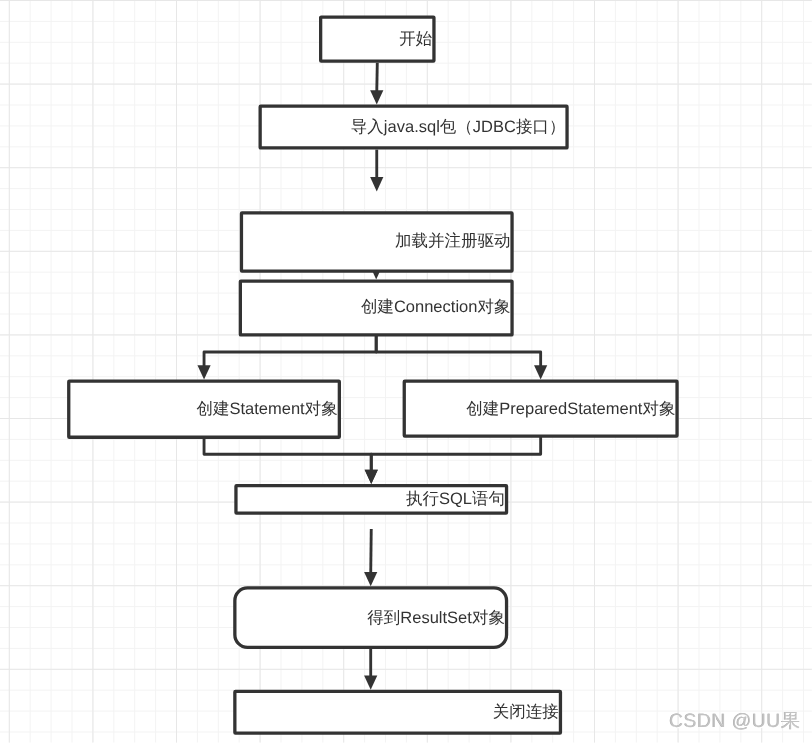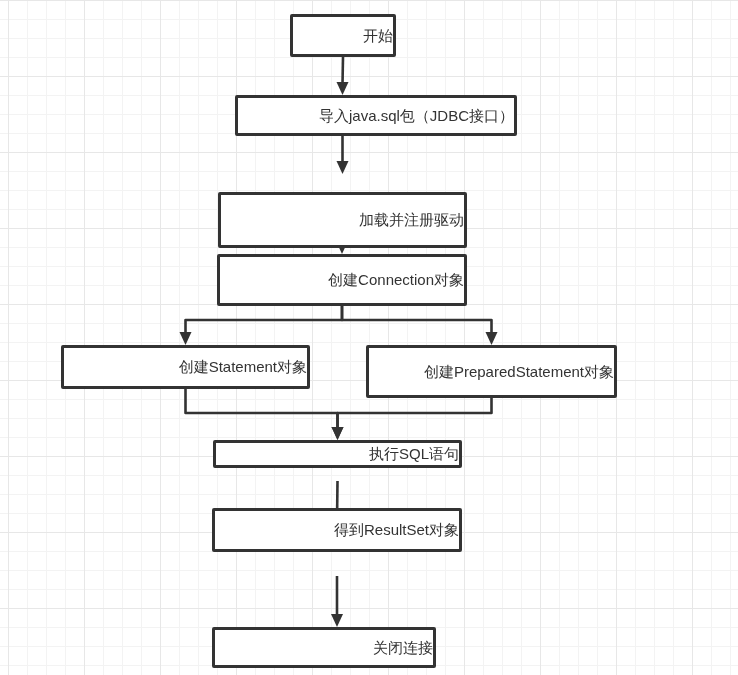--- a/index.html
+++ b/index.html
@@ -93,29 +93,30 @@
       </div>
       <div class="node" style="left: 235px; top: 95px; width: 282px; height: 41px;">
         <span class="node-label">导入java.sql包（JDBC接口）</span>
       </div>
       <div class="node" style="left: 218px; top: 174px; width: 249px; height: 56px; margin-top: 18px;">
         <span class="node-label">加载并注册驱动</span>
       </div>
       <div class="node" style="left: 217px; top: 254px; width: 250px; height: 52px;">
         <span class="node-label">创建Connection对象</span>
       </div>
-      <div class="node" style="left: 61px; top: 345px; width: 249px; height: 44px;">
+      <div class="node" style="left: 61px; top: 345px; width: 249px; height: 54px;">
         <span class="node-label">创建Statement对象</span>
       </div>
       <div class="node" style="left: 366px; top: 345px; width: 251px; height: 53px;">
         <span class="node-label">创建PreparedStatement对象</span>
       </div>
       <div class="node" style="left: 213px; top: 440px; width: 249px; height: 28px;">
         <span class="node-label">执行SQL语句</span>
       </div>
-      <div class="node" style="left: 212px; top: 508px; width: 250px; height: 44px;">
+      <div class="node" style="left: 212px; top: 533px; width: 250px; height: 57px; border-radius: 13px;">
         <span class="node-label">得到ResultSet对象</span>
       </div>
-      <div class="node" style="left: 212px; top: 627px; width: 224px; height: 41px;">
+      <div class="node" style="left: 212px; top: 627px; width: 299px; height: 41px;">
         <span class="node-label">关闭连接</span>
       </div>
     </div>
+  <div class="watermark">CSDN @UU果</div>
 </div>
 
 </body></html>

